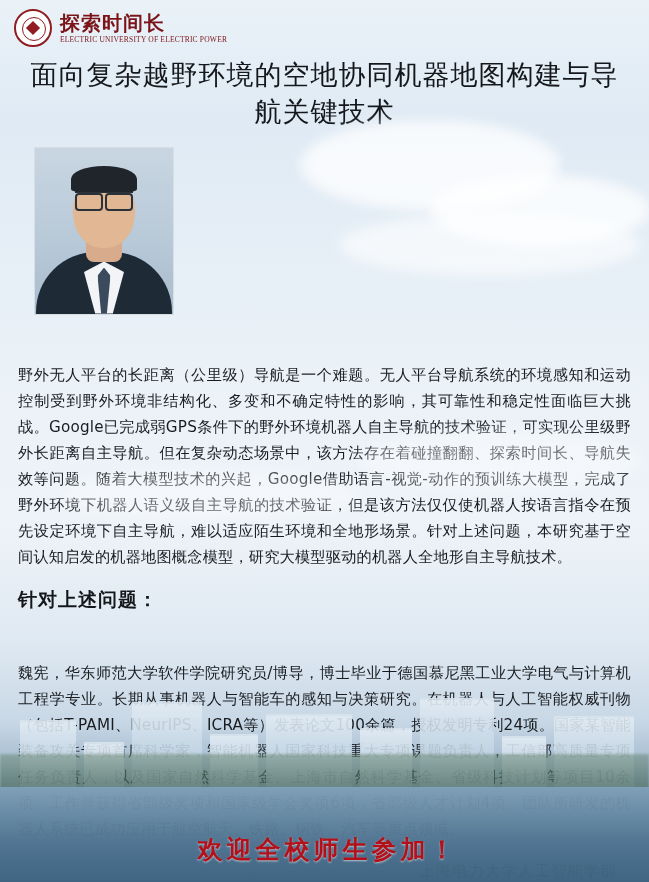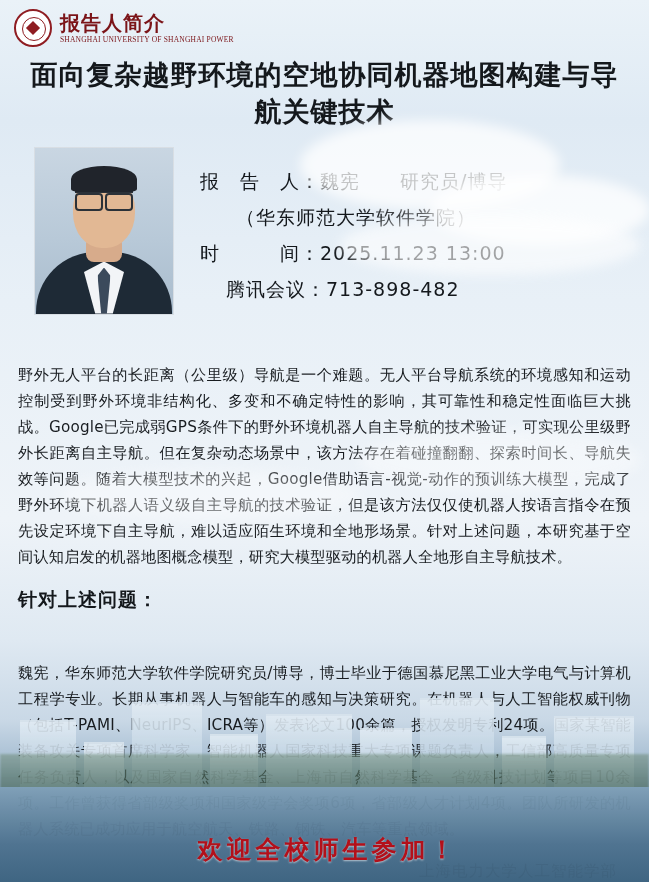--- a/index.html
+++ b/index.html
@@ -102,21 +102,21 @@
     font-size: 20px; font-weight: bold; color: #7b1418; letter-spacing: 1px;
   }
   .logo-en {
     font-family: "Liberation Serif", serif;
     font-size: 7.5px; color: #7b1418; letter-spacing: .2px; margin-top: 2px;
   }
 
   .title {
     text-align: center;
     font-family: "DejaVu Sans", sans-serif;
-    font-weight: bold;
+    font-weight: normal;
     font-size: 27px;
     color: #14181c;
     line-height: 1.38;
     margin: 8px 26px 16px 26px;
     letter-spacing: 1px;
   }
 
   .info-block {
     display: flex;
     margin-top: 14px;
@@ -260,43 +260,37 @@
     <div class="bldg" style="left:420px; width:74px;  height:96px;"></div>
     <div class="bldg" style="left:502px; width:44px;  height:58px;"></div>
     <div class="bldg" style="left:554px; width:80px;  height:78px;"></div>
     <div class="trees"></div>
     <div class="water"></div>
   </div>
 
   <div class="logo-row">
     <div class="logo-mark"></div>
     <div class="logo-text">
-      <div class="logo-cn">报告人简介</div>
-      <div class="logo-en">SHANGHAI UNIVERSITY OF SHANGHAI POWER</div>
+      <div class="logo-cn">探索时间长</div>
+      <div class="logo-en">ELECTRIC UNIVERSITY OF ELECTRIC POWER</div>
     </div>
   </div>
 
   <div class="title">面向复杂越野环境的空地协同机器地图构建与导航关键技术</div>
 
   <div class="info-block">
     <div class="photo">
       <div class="ph-suit"></div>
       <div class="ph-shirt"></div>
       <div class="ph-tie"></div>
       <div class="ph-neck"></div>
       <div class="ph-face"></div>
       <div class="ph-glasses"></div>
       <div class="ph-hair"></div>
     </div>
-    <div class="info-lines">
-      <div class="info-line">报　告　人：魏宪　　研究员/博导</div>
-      <div class="info-line center-ish">（华东师范大学软件学院）</div>
-      <div class="info-line">时　　　间：2025.11.23  13:00</div>
-      <div class="info-line indent">腾讯会议：713-898-482</div>
-    </div>
   </div>
 
   <div class="section">
     <div class="sec-body">
       <p>野外无人平台的长距离（公里级）导航是一个难题。无人平台导航系统的环境感知和运动控制受到野外环境非结构化、多变和不确定特性的影响，其可靠性和稳定性面临巨大挑战。Google已完成弱GPS条件下的野外环境机器人自主导航的技术验证，可实现公里级野外长距离自主导航。但在复杂动态场景中，该方法存在着碰撞翻翻、探索时间长、导航失效等问题。随着大模型技术的兴起，Google借助语言-视觉-动作的预训练大模型，完成了野外环境下机器人语义级自主导航的技术验证，但是该方法仅仅使机器人按语言指令在预先设定环境下自主导航，难以适应陌生环境和全地形场景。针对上述问题，本研究基于空间认知启发的机器地图概念模型，研究大模型驱动的机器人全地形自主导航技术。</p>
     </div>
 
     <div class="sec-head">针对上述问题：</div>
     <div class="sec-body">
       <p>魏宪，华东师范大学软件学院研究员/博导，博士毕业于德国慕尼黑工业大学电气与计算机工程学专业。长期从事机器人与智能车的感知与决策研究。在机器人与人工智能权威刊物（包括T-PAMI、NeurIPS、ICRA等）发表论文100余篇，授权发明专利24项。国家某智能装备攻关专项首席科学家，智能机器人国家科技重大专项课题负责人，工信部高质量专项任务负责人，以及国家自然科学基金、上海市自然科学基金、省级科技计划等项目10余项。工作曾获得省部级奖项和国家级学会奖项6项，省部级人才计划4项。团队所研发的机器人系统已成功应用于航空航天、铁路、钢铁、汽车等重点领域。</p>

